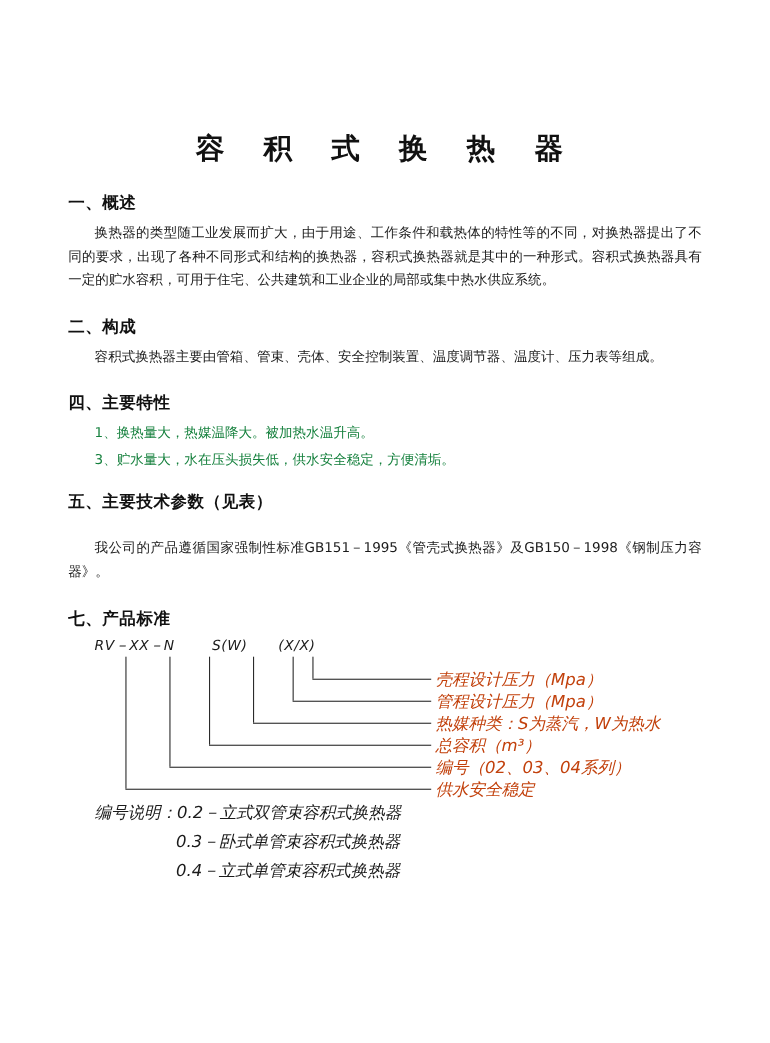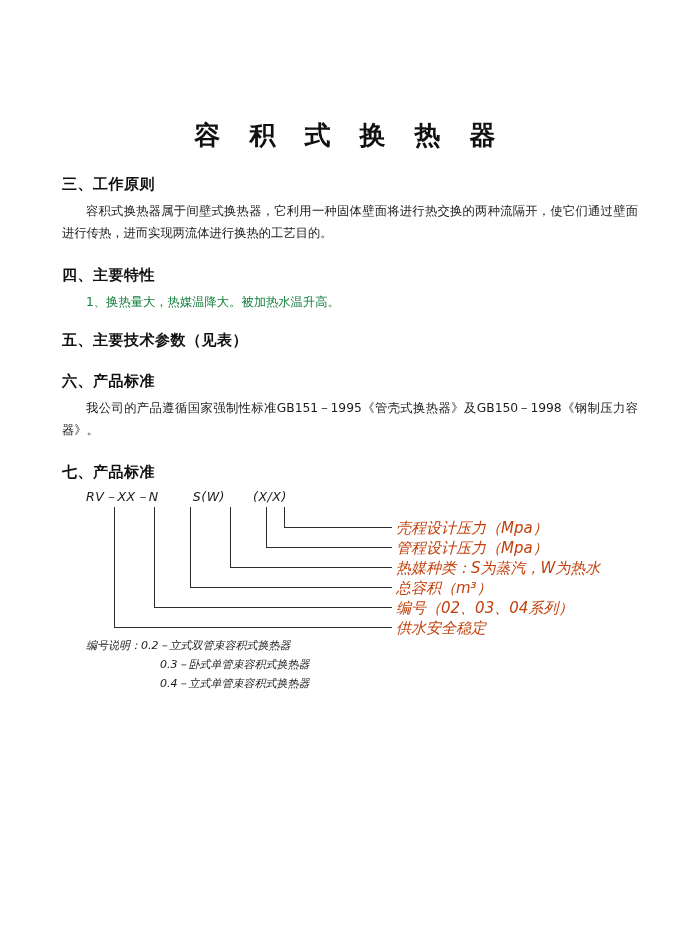--- a/index.html
+++ b/index.html
@@ -23,20 +23,21 @@
     padding: 0 62px;
   }
   .doc-title {
     text-align: center;
     font-size: 26px;
     font-weight: bold;
     letter-spacing: 10px;
     margin-top: 118px;
     margin-bottom: 0;
     color: #111;
+    font-family: Liberation Mono, monospace;
   }
   .section {
     margin-top: 22px;
   }
   .section-heading {
     font-size: 15px;
     font-weight: bold;
     color: #111;
     letter-spacing: 0.5px;
     margin: 0 0 7px 0;
@@ -91,51 +92,55 @@
   .legend {
     position: absolute;
     font-size: 15px;
     color: #c2410c;
     white-space: nowrap;
   }
   .note-block {
     position: absolute;
     left: 24px;
     top: 148px;
-    font-size: 11px;
+    font-size: 15px;
     line-height: 1.72;
   }
   .note-line { white-space: nowrap; }
   .note-indent { padding-left: 74px; }
 </style>
 </head>
 <body>
 
 <div class="page">
 
   <h1 class="doc-title">容 积 式 换 热 器</h1>
 
-
+  <div class="section">
+    <div class="section-heading">一、概述</div>
+    <p class="para">换热器的类型随工业发展而扩大，由于用途、工作条件和载热体的特性等的不同，对换热器提出了不同的要求，出现了各种不同形式和结构的换热器，容积式换热器就是其中的一种形式。容积式换热器具有一定的贮水容积，可用于住宅、公共建筑和工业企业的局部或集中热水供应系统。</p>
+  </div>
 
   <div class="section">
-    <div class="section-heading">三、工作原则</div>
-    <p class="para">容积式换热器属于间壁式换热器，它利用一种固体壁面将进行热交换的两种流隔开，使它们通过壁面进行传热，进而实现两流体进行换热的工艺目的。</p>
+    <div class="section-heading">二、构成</div>
+    <p class="para">容积式换热器主要由管箱、管束、壳体、安全控制装置、温度调节器、温度计、压力表等组成。</p>
   </div>
+
 
   <div class="section">
     <div class="section-heading">四、主要特性</div>
     <div class="list-item">1、换热量大，热媒温降大。被加热水温升高。</div>
+    <div class="list-item">3、贮水量大，水在压头损失低，供水安全稳定，方便清垢。</div>
   </div>
 
   <div class="section heading-gap-sm">
     <div class="section-heading">五、主要技术参数（见表）</div>
   </div>
 
   <div class="section">
-    <div class="section-heading">六、产品标准</div>
     <p class="para">我公司的产品遵循国家强制性标准GB151－1995《管壳式换热器》及GB150－1998《钢制压力容器》。</p>
   </div>
 
   <div class="section">
     <div class="section-heading">七、产品标准</div>
 
     <div class="code-diagram">
       <div class="code-row"><span class="code-token t1">RV－XX－N</span><span class="code-token t2">S(W)</span><span class="code-token t3">(X/X)</span></div>
 
       <div class="vline" style="left:222px; top:18px; height:20px;"></div>

